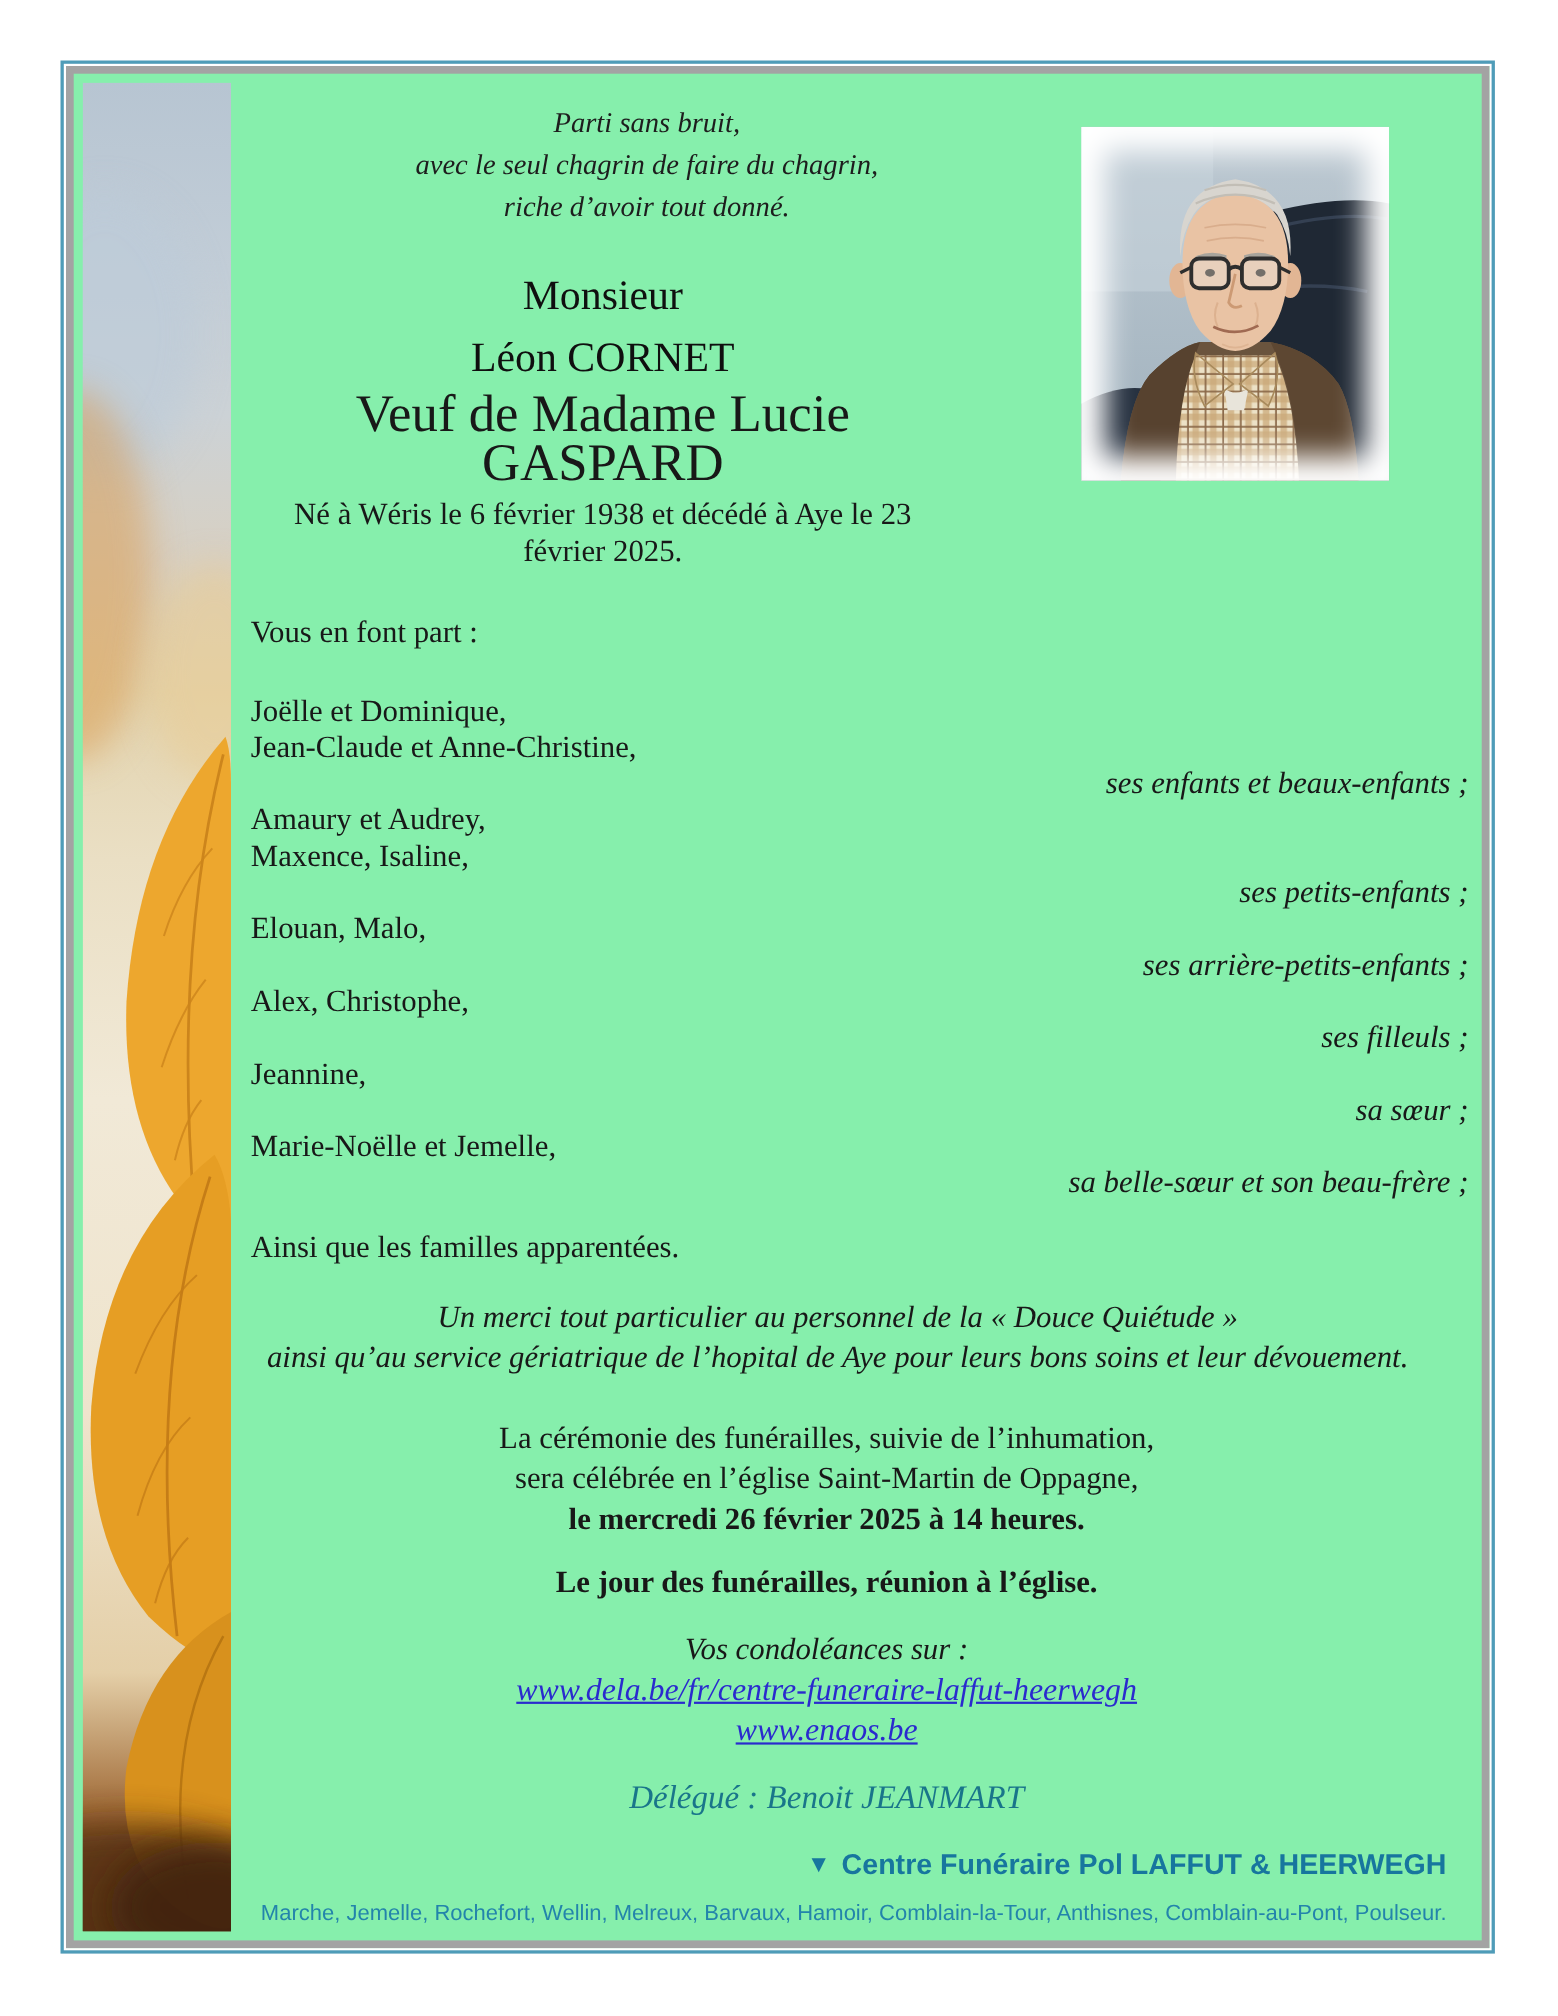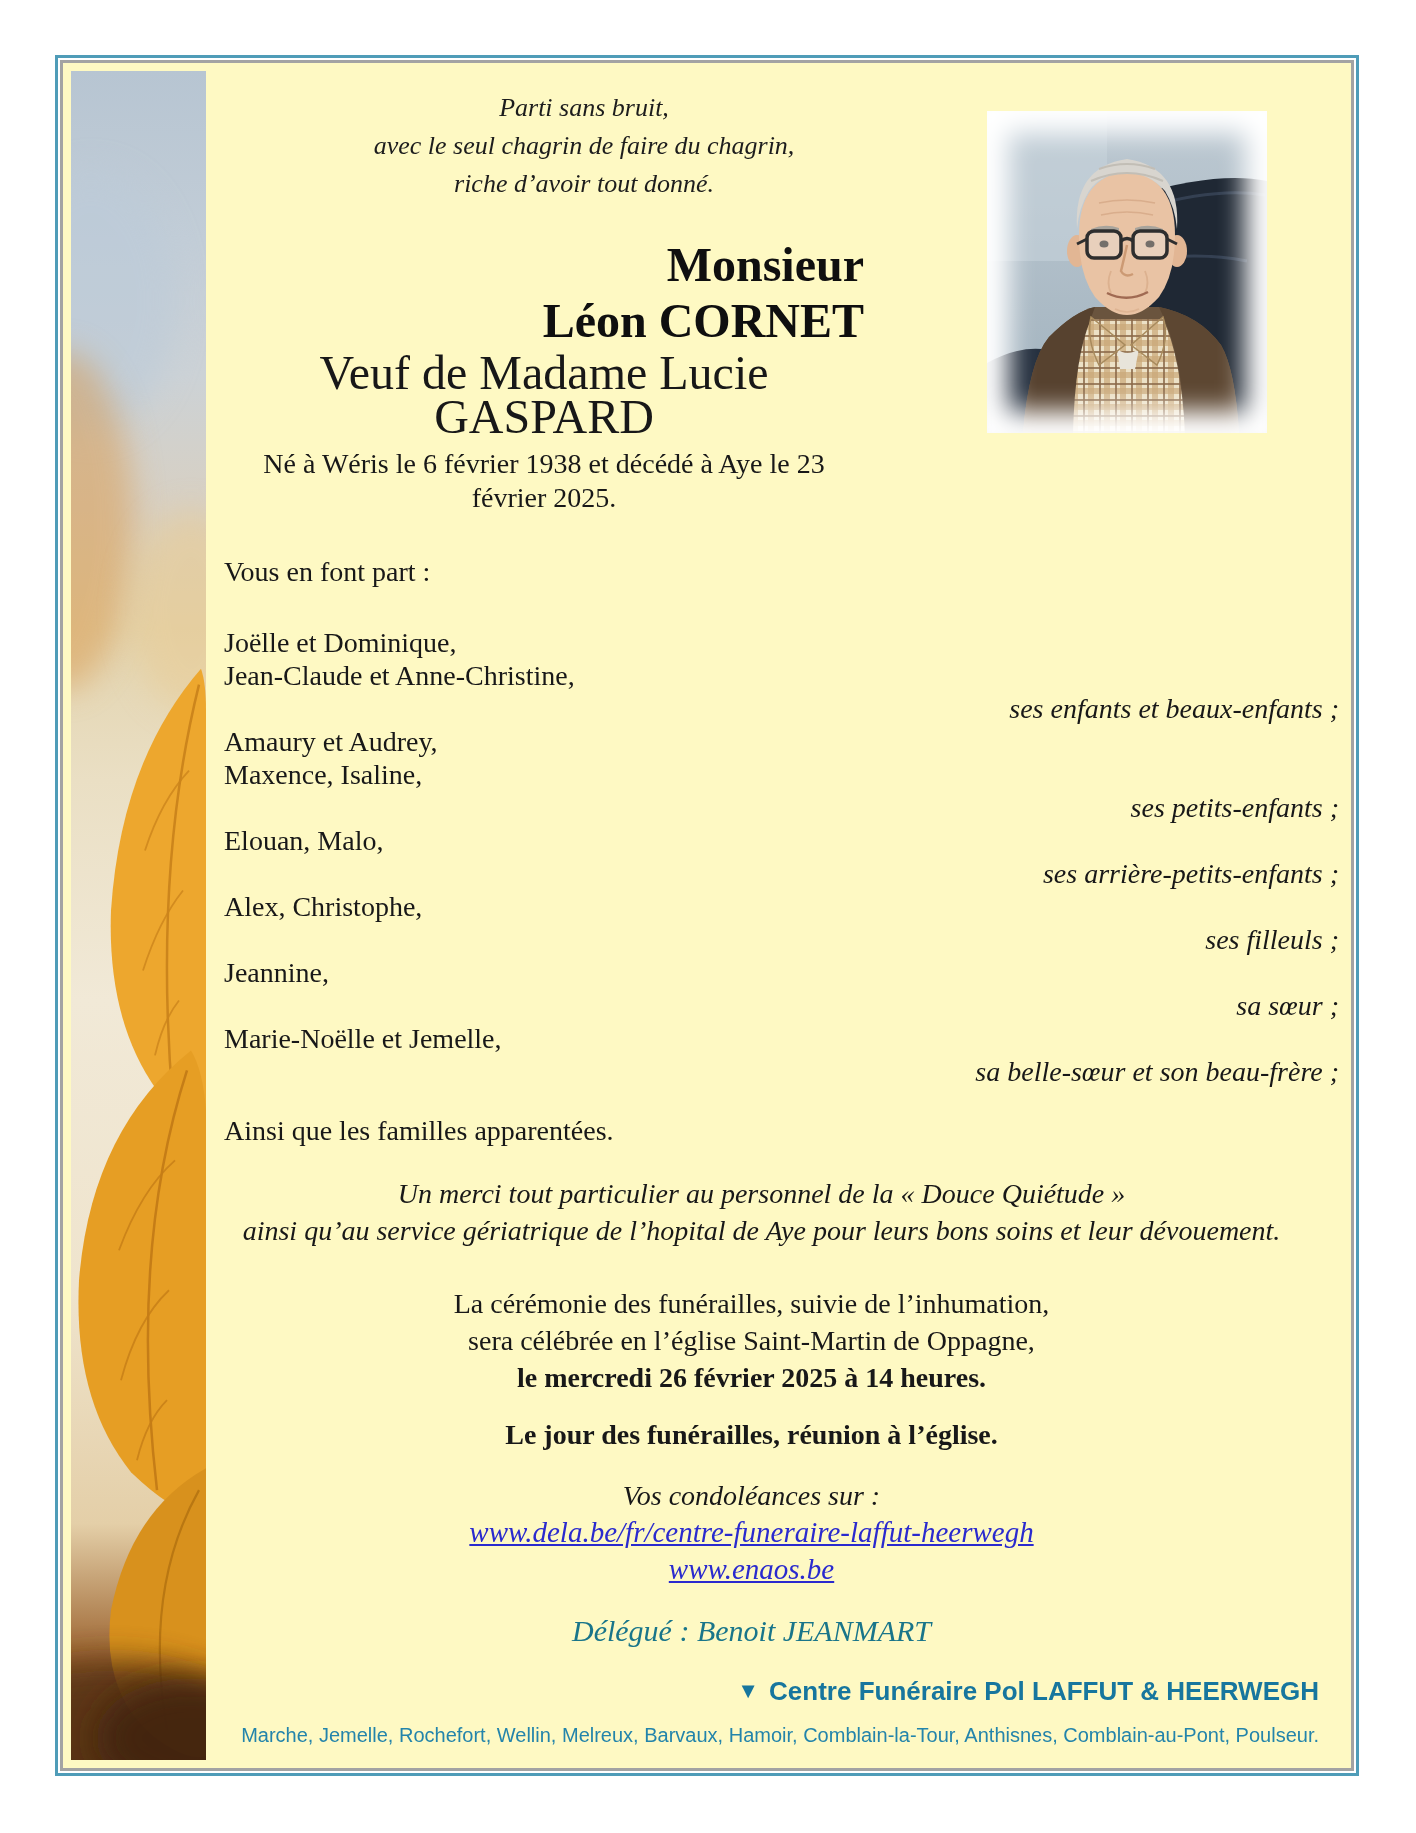--- a/index.html
+++ b/index.html
@@ -5,22 +5,22 @@
   html,body{margin:0;padding:0;background:#ffffff;}
   body{
     width:1416px;height:1833px;position:relative;overflow:hidden;
     font-family:"Liberation Serif","DejaVu Serif",serif;color:#181818;
   }
   .frame-outer{
     position:absolute;left:55px;top:55px;right:57px;bottom:57px;
     border:3px solid #4f9cb8;padding:2px;box-sizing:border-box;
   }
   .frame-inner{
-    width:100%;height:100%;border:3px solid #a3a3a3;box-sizing:border-box;
-    position:relative;background:#fef9c3;
+    width:100%;height:100%;border:7px solid #a3a3a3;box-sizing:border-box;
+    position:relative;background:#86efac;
   }
   .leaf-strip{
     position:absolute;left:8px;top:8px;bottom:8px;width:135px;overflow:hidden;
   }
   .leaf-strip svg{width:100%;height:100%;display:block;}
   .content{
     position:absolute;left:143px;top:0;right:0;bottom:0;
     padding:0 12px 0 18px;box-sizing:border-box;
   }
   .portrait{
@@ -29,21 +29,21 @@
   .portrait svg{width:100%;height:100%;display:block;}
   .portrait::after{
     content:"";position:absolute;inset:0;pointer-events:none;
     box-shadow:inset 0 0 26px 22px #ffffff;
   }
   .epigraph{
     margin-top:26px;width:720px;text-align:center;
     font-style:italic;font-size:26px;line-height:38px;color:#1d1d1d;
   }
   .title-block{margin-top:34px;width:640px;text-align:center;}
-  .title-line{font-weight:bold;font-size:48px;line-height:56px;color:#0f0f0f;text-align:right;}
+  .title-line{font-weight:normal;font-size:38px;line-height:56px;color:#0f0f0f;}
   .subtitle{font-size:48px;line-height:44px;margin-top:2px;}
   .birth-death{font-size:28px;line-height:34px;margin-top:8px;}
   .announce{margin-top:40px;font-size:28px;line-height:33px;}
   .family{margin-top:38px;font-size:28px;}
   .fam-names{white-space:pre-line;line-height:33px;}
   .fam-rel{font-style:italic;text-align:right;line-height:33px;}
   .families-note{margin-top:26px;font-size:28px;line-height:33px;}
   .thanks{margin-top:28px;text-align:center;margin-right:40px;
     font-style:italic;font-size:28px;line-height:37px;}
   .mid{text-align:center;margin-right:60px;font-size:28px;line-height:37px;}

